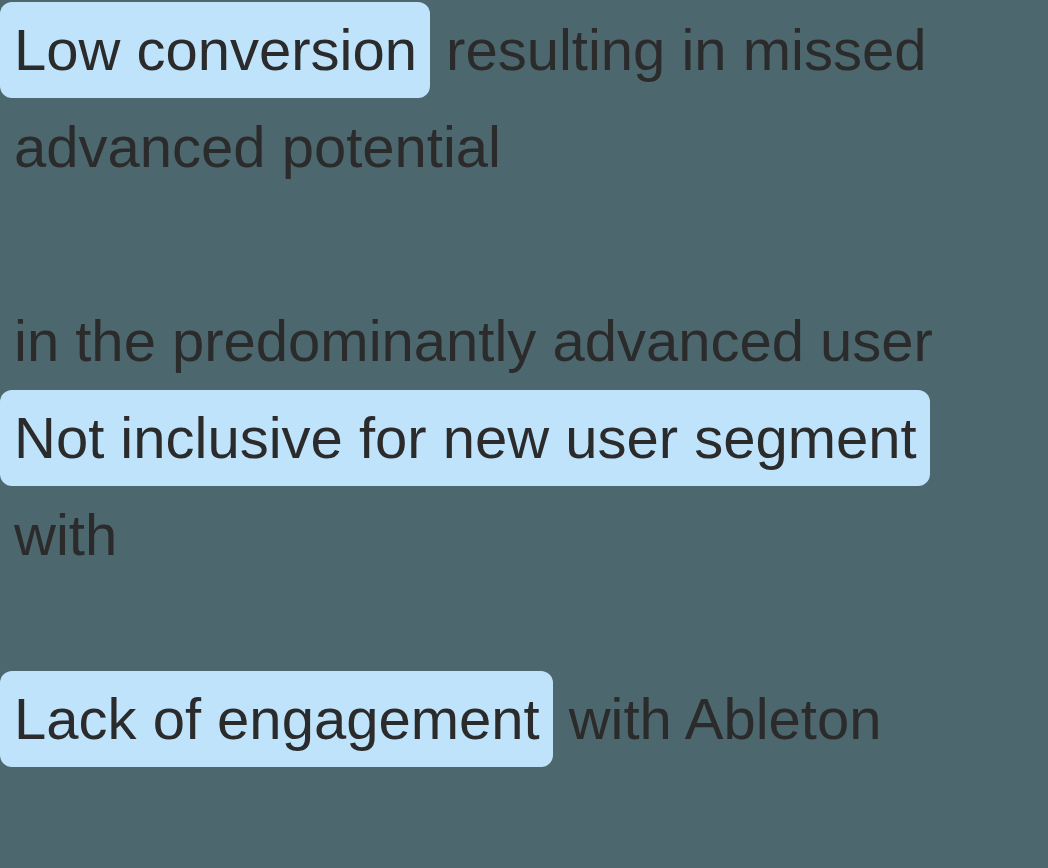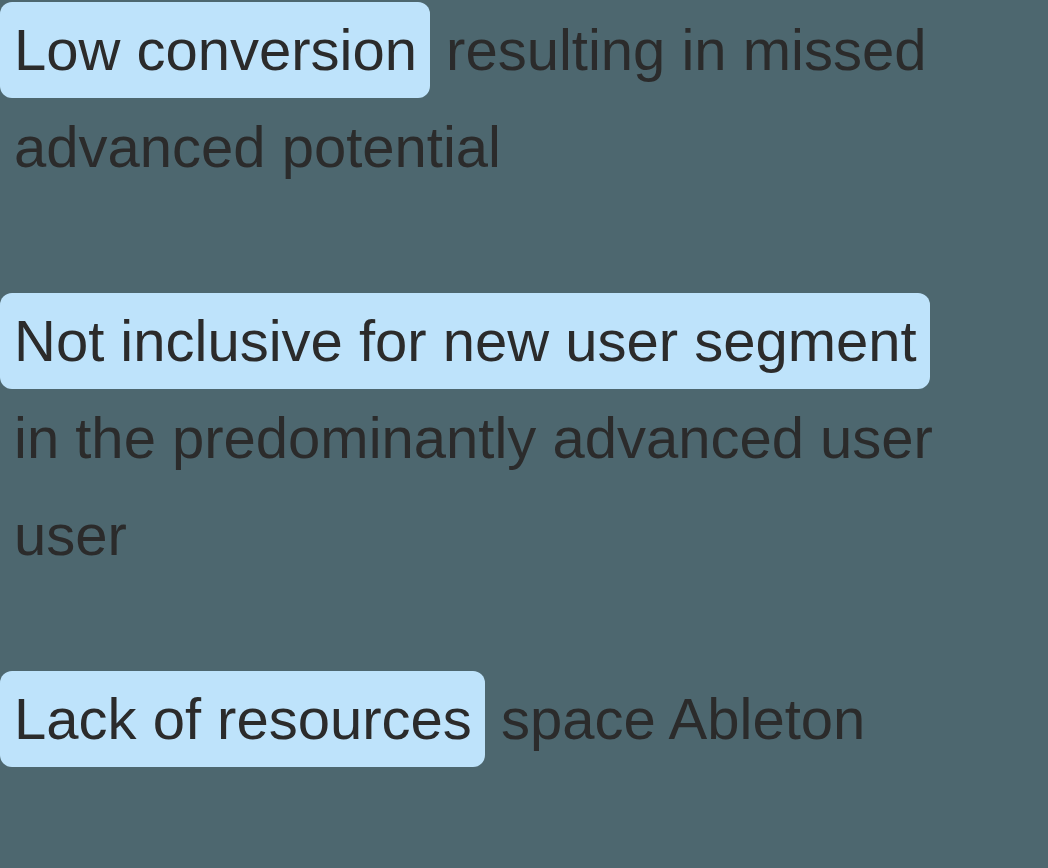--- a/index.html
+++ b/index.html
@@ -56,29 +56,29 @@
     <span class="line">
       <mark class="hl">Low conversion</mark><span> resulting in missed</span>
     </span>
     <span class="line">
       <span>advanced potential</span>
     </span>
   </p>
 
   <p class="para">
     <span class="line">
+      <span>in the predominantly advanced user</span>
+    </span>
+    <span class="line">
       <mark class="hl">Not inclusive for new user segment</mark>
     </span>
     <span class="line">
-      <span>in the predominantly advanced user</span>
-    </span>
-    <span class="line">
-      <span>user</span>
+      <span>with</span>
     </span>
   </p>
 
   <p class="para third">
     <span class="line">
-      <mark class="hl">Lack of resources</mark><span> space Ableton</span>
+      <mark class="hl">Lack of engagement</mark><span> with Ableton</span>
     </span>
   </p>
 
 </div>
 
 </body></html>

